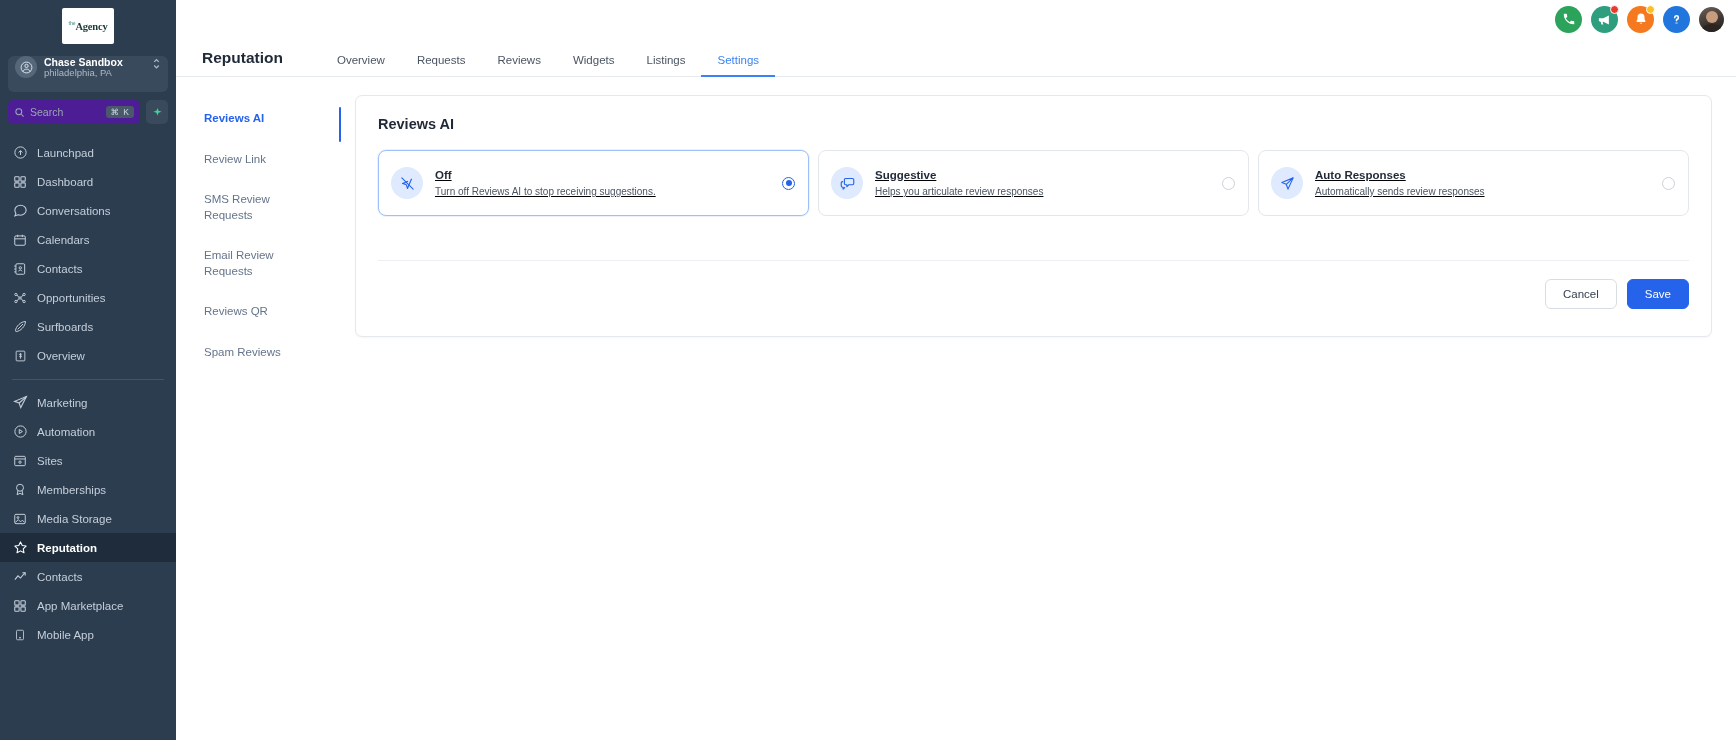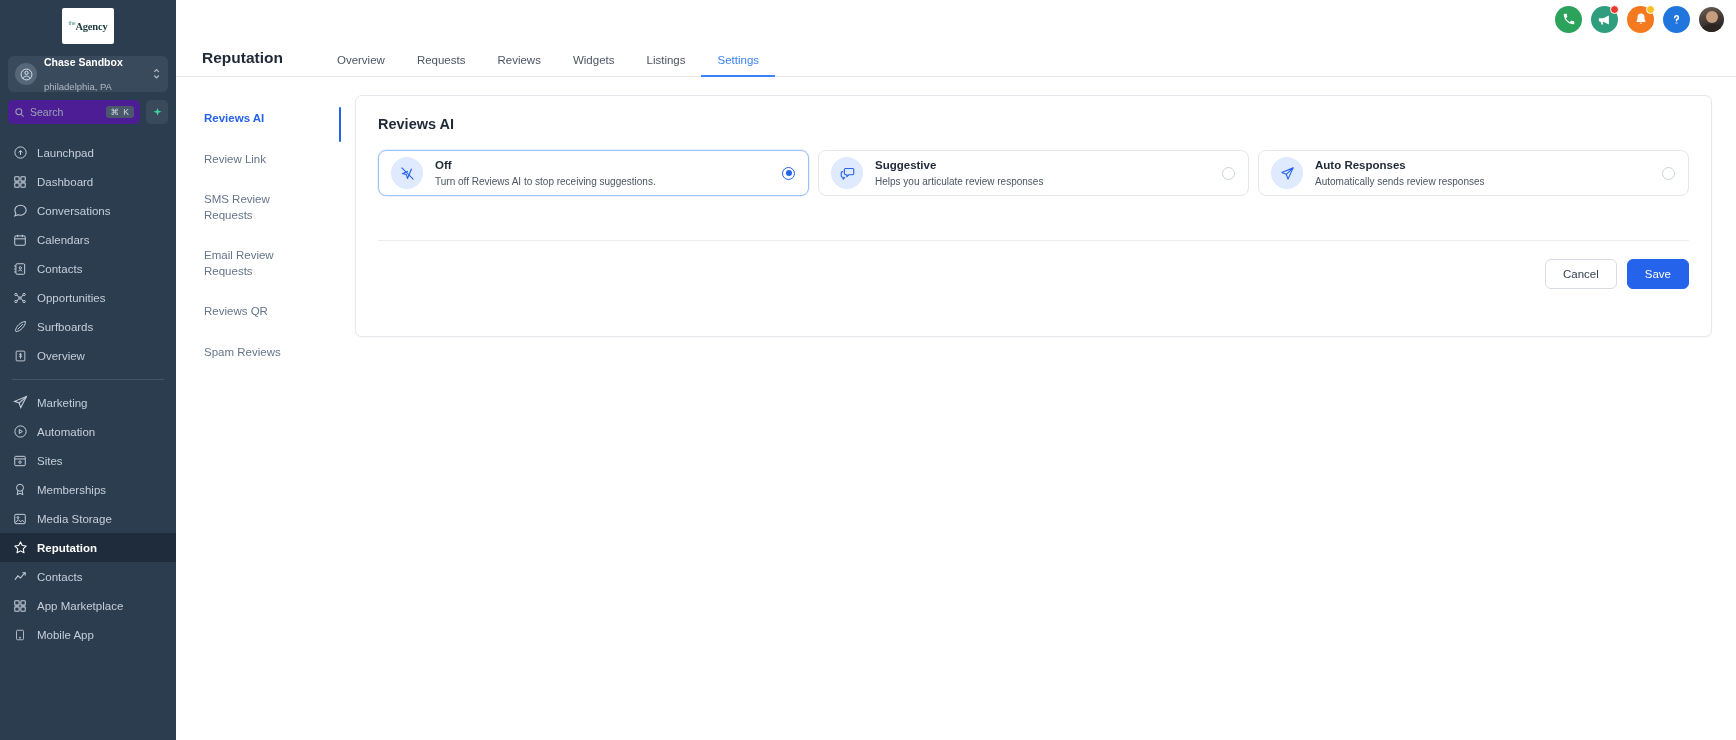--- a/index.html
+++ b/index.html
@@ -35,34 +35,34 @@
     font-family: "Liberation Serif", serif;
     letter-spacing: -0.2px;
   }
   .logo-text .the { font-size: 5px; vertical-align: super; color:#6fa8a0; font-family:"Liberation Sans",sans-serif;}
 
   .workspace {
     margin: 4px 8px 0 8px;
     background: #3a4a5d;
     border-radius: 6px;
     height: 36px;
-    display: flex; align-items: center;
+    display: flex; align-items: flex-start;
     padding: 0 7px;
     cursor: pointer;
   }
   .ws-avatar {
     width: 22px; height: 22px; border-radius: 50%;
     background: #556779;
     flex: 0 0 22px;
     display:flex;align-items:center;justify-content:center;
     margin-right: 7px;
   }
   .ws-text { flex: 1; min-width: 0; line-height: 1.15;}
   .ws-name { color:#fff; font-size:10.5px; font-weight:bold; white-space:nowrap; overflow:hidden; text-overflow:ellipsis;}
-  .ws-loc  { color:#aeb9c5; font-size:9.5px; white-space:nowrap; overflow:hidden; text-overflow:ellipsis;margin-top:14px;}
+  .ws-loc  { color:#aeb9c5; font-size:9.5px; white-space:nowrap; overflow:hidden; text-overflow:ellipsis;}
   .ws-chev { color:#aeb9c5; font-size:8px; line-height:7px; text-align:center;}
 
   .search-row {
     margin: 8px 8px 0 8px;
     display: flex; gap: 6px; align-items: center;
   }
   .search-box {
     flex: 1;
     height: 24px;
     background: #4c1d95;
@@ -196,25 +196,26 @@
     height: 242px;
     padding: 20px 22px 0 22px;
   }
   .panel-title { font-size:14.5px; font-weight:bold; color:#1f2937; margin-bottom:18px;}
 
   .options { display:flex; gap: 9px; }
   .opt {
     flex: 1;
     border: 1px solid #e3e7ec;
     border-radius: 8px;
-    height: 46px;
+    height: 66px;
     display:flex; align-items:center;
     padding: 0 13px 0 12px;
     cursor:pointer;
     background:#fff;
+    text-decoration:underline;
   }
   .opt.selected {
     border-color:#9cc0f7;
     box-shadow: 0 0 0 1px rgba(59,130,246,0.10);
   }
   .opt-icon {
     width: 32px; height:32px; border-radius:50%;
     background:#dfeaff;
     display:flex;align-items:center;justify-content:center;
     flex:0 0 32px; margin-right: 12px;

